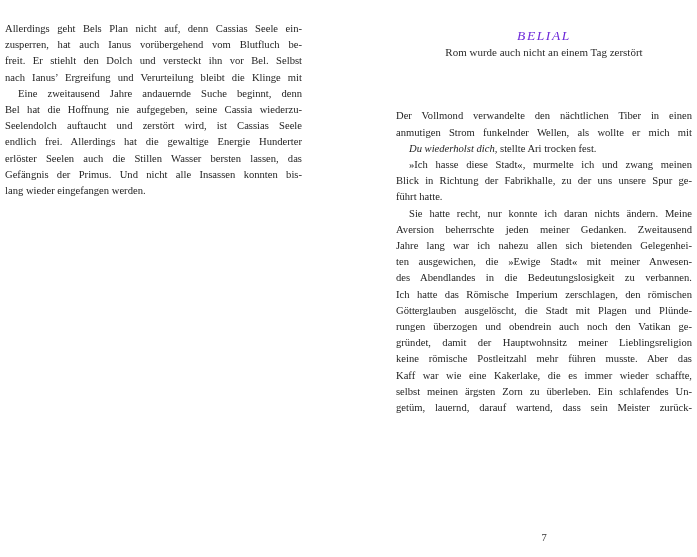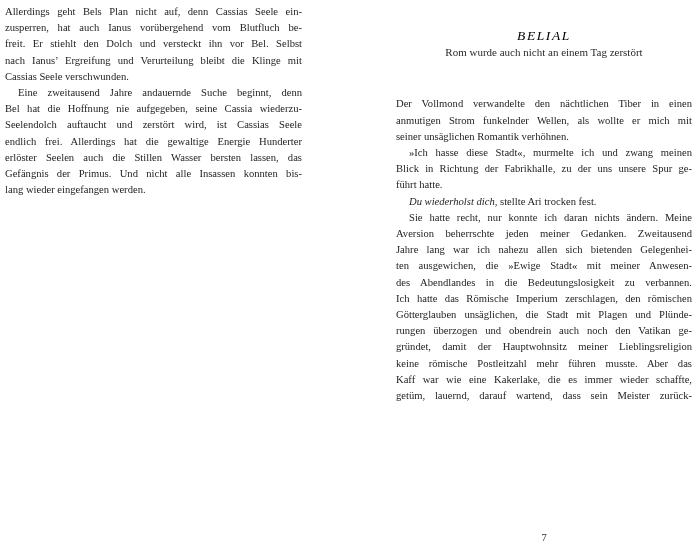--- a/index.html
+++ b/index.html
@@ -10,37 +10,37 @@
     overflow: hidden;
     font-family: "Liberation Serif", "DejaVu Serif", serif;
     color: #232323;
   }
   #spread { position: absolute; inset: 0; }
   .page-col {
     position: absolute;
     font-size: 10.6px;
     line-height: 16.2px;
   }
-  #left-col { left: 5px; top: 4px; width: 297px; }
+  #left-col { left: 5px; top: 21px; width: 297px; }
   #right-col { left: 396px; top: 0; width: 296px; height: 557px; }
   .chapter-label {
     margin-top: 28px;
     text-align: center;
     font-style: italic;
     font-size: 13.5px;
     letter-spacing: 1.6px;
-    color: #000000;
+    color: #6d28d9;
   }
   .chapter-title {
     text-align: center;
     font-size: 11px;
     color: #2a2a2a;
     white-space: nowrap;
   }
-  #right-body { margin-top: 36px; }
+  #right-body { margin-top: 48px; }
   .para { }
   .line {
     text-align: justify;
     text-align-last: left;
     overflow: hidden;
   }
   .line.just { text-align-last: justify; }
   .line.indent { text-indent: 13px; }
   .it { font-style: italic; }
   .page-number {
@@ -56,61 +56,60 @@
 <body>
 
 <div id="spread">
 
   <div id="left-col" class="page-col">
       <div class="para">
         <div class="line just"><span>Allerdings geht Bels Plan nicht auf, denn Cassias Seele ein-</span></div>
         <div class="line just"><span>zusperren, hat auch Ianus vorübergehend vom Blutfluch be-</span></div>
         <div class="line just"><span>freit. Er stiehlt den Dolch und versteckt ihn vor Bel. Selbst</span></div>
         <div class="line just"><span>nach Ianus’ Ergreifung und Verurteilung bleibt die Klinge mit</span></div>
-        <div class="line"><span>Cassias Seele verschwunden.</span></div>
       </div>
       <div class="para">
         <div class="line indent just"><span>Eine zweitausend Jahre andauernde Suche beginnt, denn</span></div>
         <div class="line just"><span>Bel hat die Hoffnung nie aufgegeben, seine Cassia wiederzu-</span></div>
         <div class="line just"><span>Seelendolch auftaucht und zerstört wird, ist Cassias Seele</span></div>
         <div class="line just"><span>endlich frei. Allerdings hat die gewaltige Energie Hunderter</span></div>
         <div class="line just"><span>erlöster Seelen auch die Stillen Wasser bersten lassen, das</span></div>
         <div class="line just"><span>Gefängnis der Primus. Und nicht alle Insassen konnten bis-</span></div>
         <div class="line"><span>lang wieder eingefangen werden.</span></div>
       </div>
     </div>
 
   <div id="right-col" class="page-col">
     <div class="chapter-label">BELIAL</div>
     <div class="chapter-title">Rom wurde auch nicht an einem Tag zerstört</div>
     <div id="right-body">
         <div class="para">
           <div class="line just"><span>Der Vollmond verwandelte den nächtlichen Tiber in einen</span></div>
           <div class="line just"><span>anmutigen Strom funkelnder Wellen, als wollte er mich mit</span></div>
-          <div class="line"><span>seiner unsäglichen Romantik verhöhnen.</span></div>
+        </div>
+        <div class="para">
+          <div class="line indent"><span class="it">Du wiederholst dich</span><span>, stellte Ari trocken fest.</span></div>
         </div>
         <div class="para">
           <div class="line indent just"><span>»Ich hasse diese Stadt«, murmelte ich und zwang meinen</span></div>
           <div class="line just"><span>Blick in Richtung der Fabrikhalle, zu der uns unsere Spur ge-</span></div>
           <div class="line"><span>führt hatte.</span></div>
-        </div>
-        <div class="para">
-          <div class="line indent"><span class="it">Du wiederholst dich</span><span>, stellte Ari trocken fest.</span></div>
         </div>
         <div class="para">
           <div class="line indent just"><span>Sie hatte recht, nur konnte ich daran nichts ändern. Meine</span></div>
           <div class="line just"><span>Aversion beherrschte jeden meiner Gedanken. Zweitausend</span></div>
           <div class="line just"><span>Jahre lang war ich nahezu allen sich bietenden Gelegenhei-</span></div>
           <div class="line just"><span>ten ausgewichen, die »Ewige Stadt« mit meiner Anwesen-</span></div>
           <div class="line just"><span>des Abendlandes in die Bedeutungslosigkeit zu verbannen.</span></div>
           <div class="line just"><span>Ich hatte das Römische Imperium zerschlagen, den römischen</span></div>
-          <div class="line just"><span>Götterglauben unsäglichen, die Stadt mit Plagen und Plünde-</span></div>
+          <div class="line just"><span>Götterglauben ausgelöscht, die Stadt mit Plagen und Plünde-</span></div>
           <div class="line just"><span>rungen überzogen und obendrein auch noch den Vatikan ge-</span></div>
           <div class="line just"><span>gründet, damit der Hauptwohnsitz meiner Lieblingsreligion</span></div>
           <div class="line just"><span>keine römische Postleitzahl mehr führen musste. Aber das</span></div>
           <div class="line just"><span>Kaff war wie eine Kakerlake, die es immer wieder schaffte,</span></div>
+          <div class="line just"><span>selbst meinen ärgsten Zorn zu überleben. Ein schlafendes Un-</span></div>
           <div class="line just"><span>getüm, lauernd, darauf wartend, dass sein Meister zurück-</span></div>
         </div>
       </div>
     <div class="page-number">7</div>
   </div>
 
 </div>
 
 </body></html>

